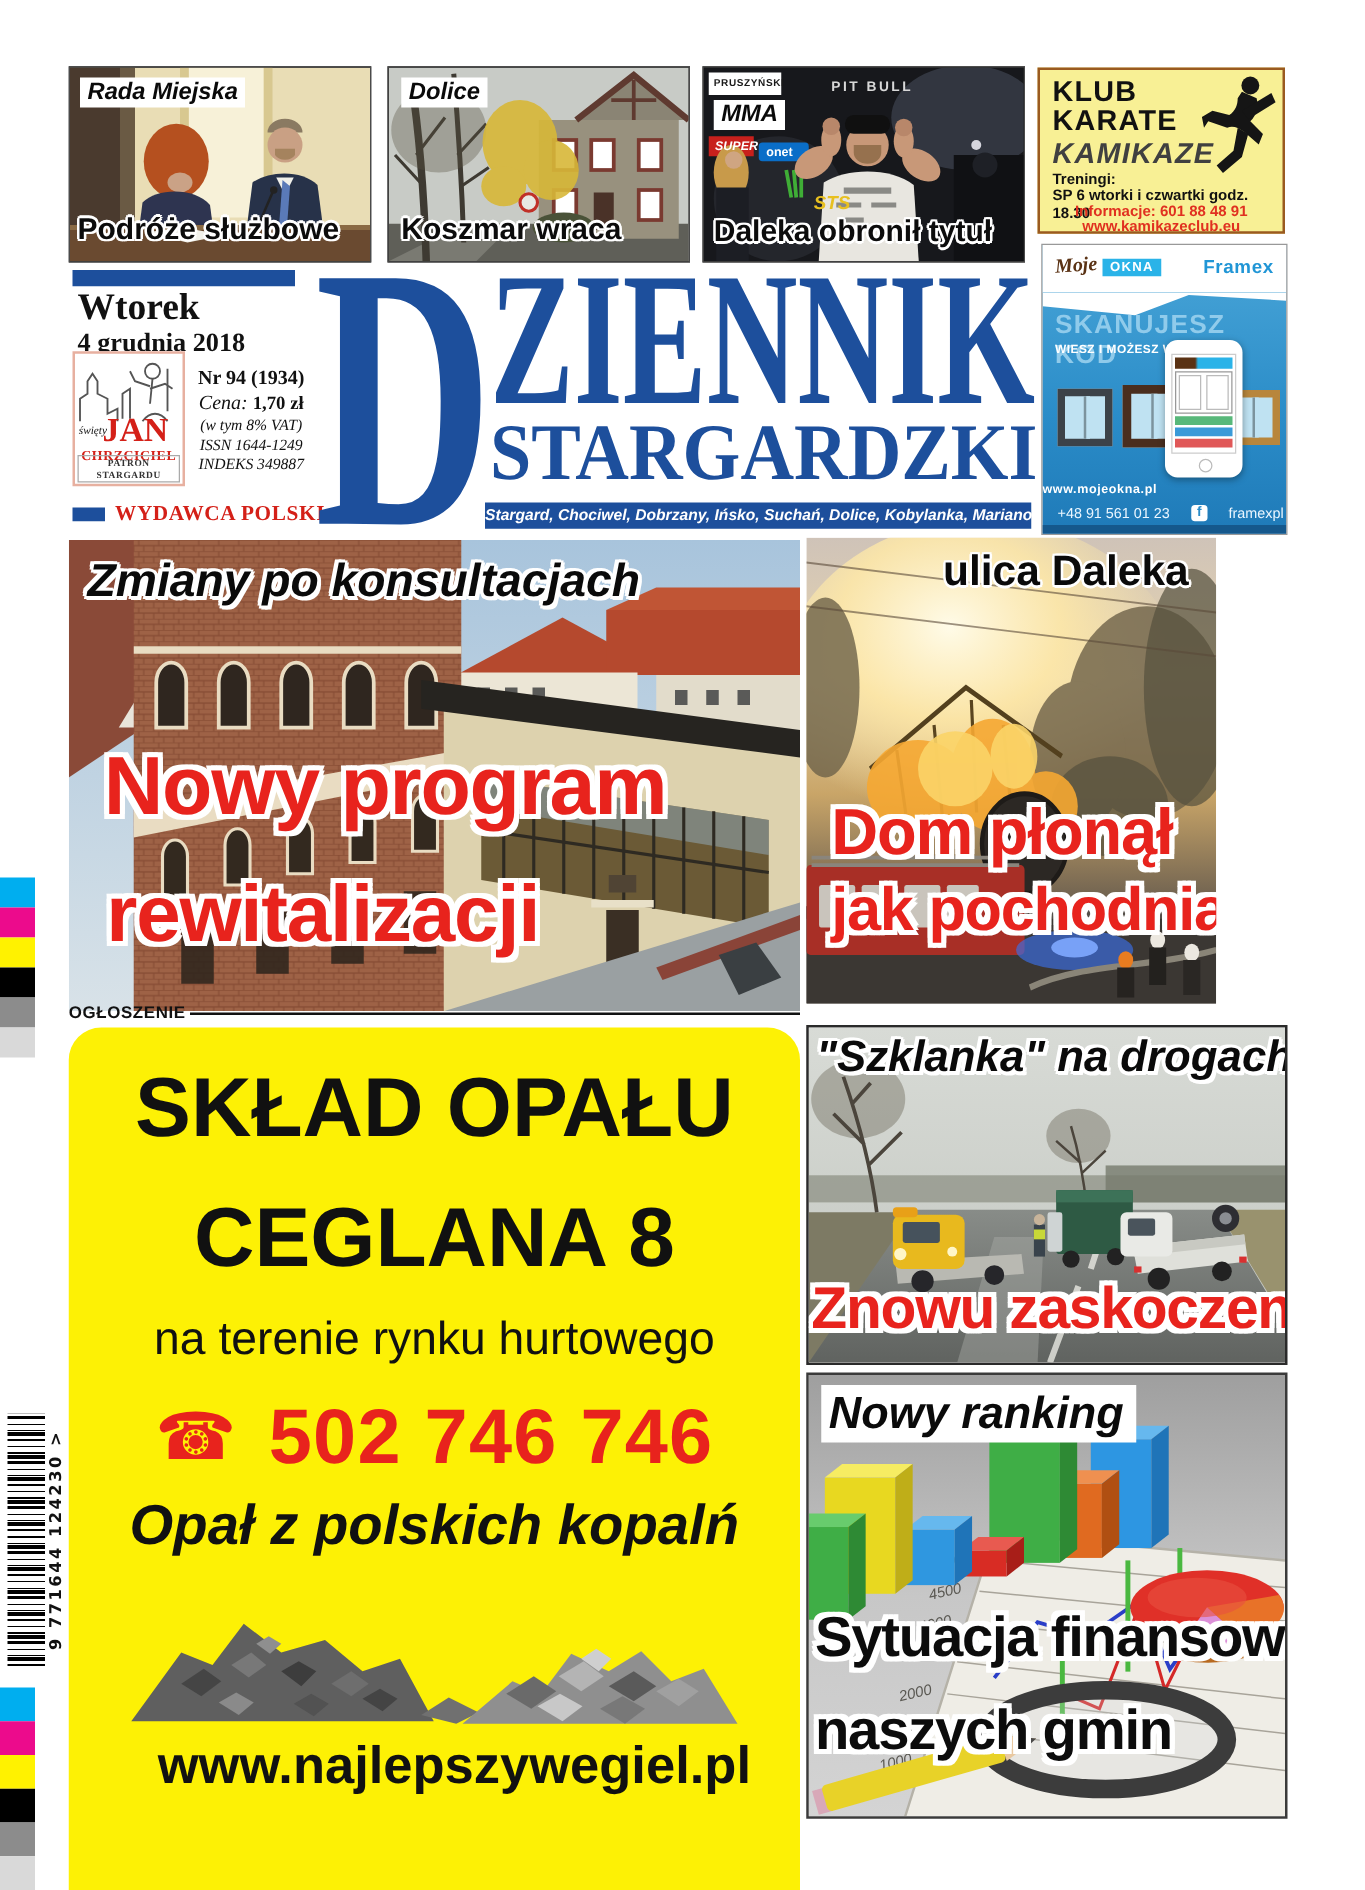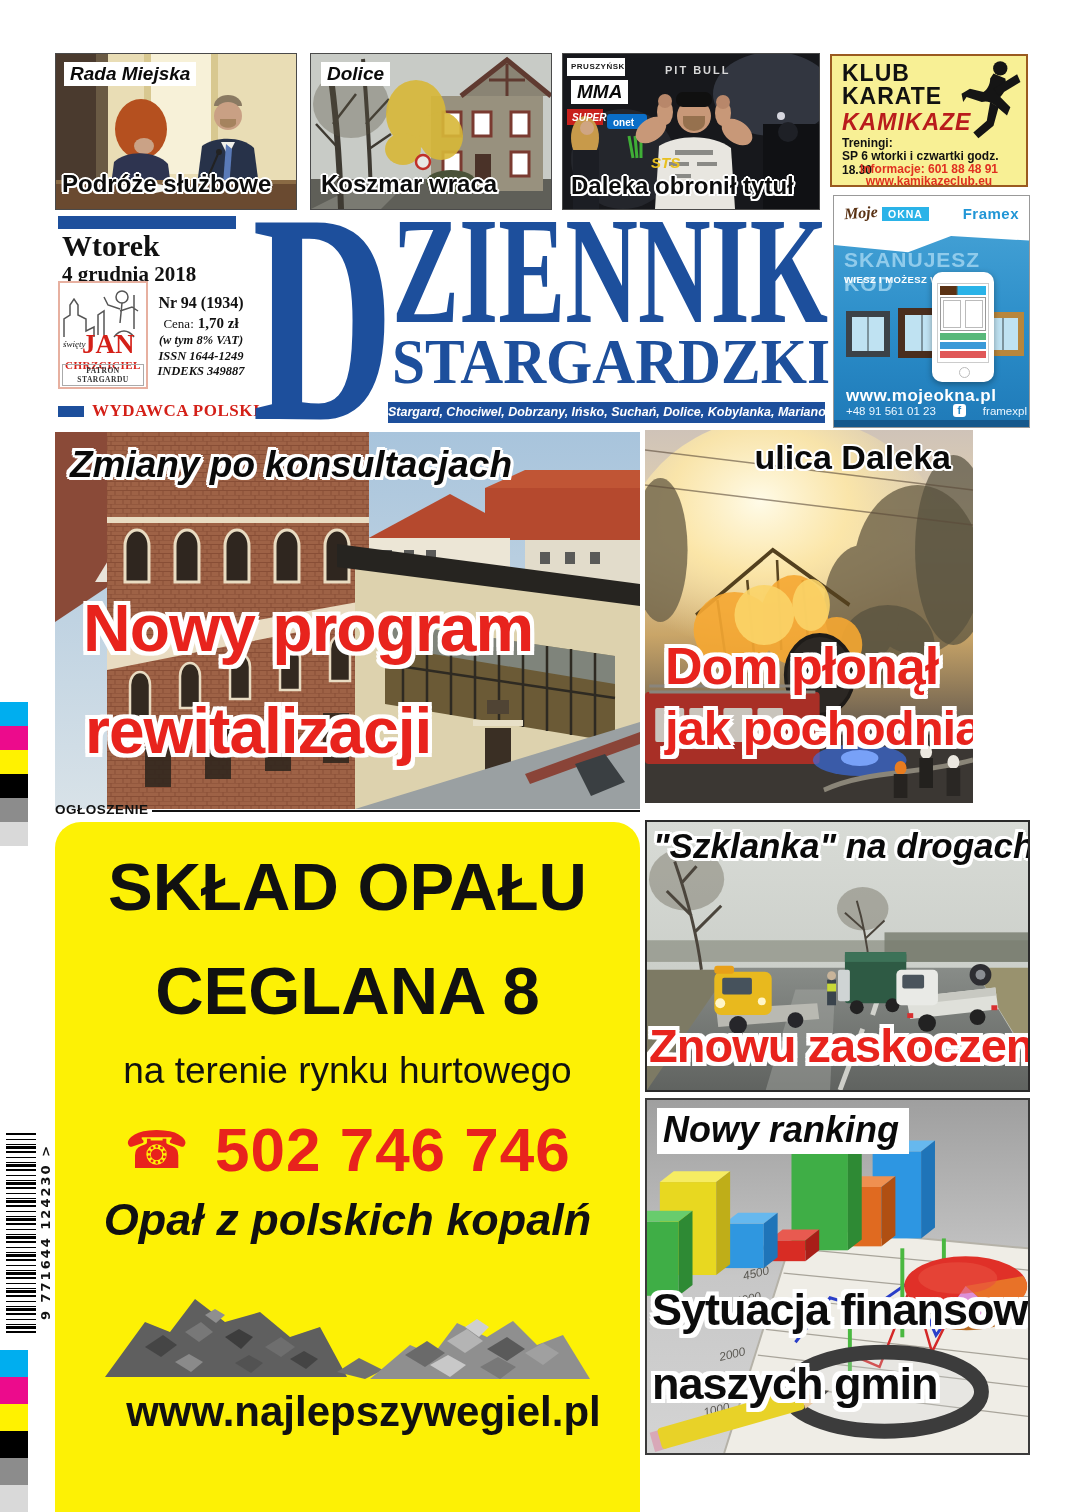--- a/index.html
+++ b/index.html
@@ -48,43 +48,43 @@
   .sp-pitbull{left:102px;top:10px;font:700 11px "Liberation Sans",sans-serif;color:#d8d8d8;letter-spacing:2px;}
   .sp-super{left:9px;top:58px;font:800 10px "Liberation Sans",sans-serif;color:#fff;font-style:italic;}
   .sp-onet{left:50px;top:63px;font:700 10px "Liberation Sans",sans-serif;color:#fff;}
   .sp-sts{left:88px;top:100px;font:800 italic 15px "Liberation Sans",sans-serif;color:#e8c020;}
 
   
   .karate-ad{position:absolute;left:830px;top:54px;width:198px;height:133px;background:#f8f095;
              border:2px solid #9a5a20;box-sizing:border-box;}
   .ka-klub1{position:absolute;left:10px;top:4px;font-weight:800;font-size:23px;letter-spacing:1px;}
   .ka-klub2{position:absolute;left:10px;top:27px;font-weight:800;font-size:23px;letter-spacing:1px;}
-  .ka-brand{position:absolute;left:10px;top:53px;font-style:italic;font-weight:800;font-size:23px;color:#b91c1c;letter-spacing:1px;}
+  .ka-brand{position:absolute;left:10px;top:53px;font-style:italic;font-weight:800;font-size:23px;color:#404040;letter-spacing:1px;}
   .ka-kick{position:absolute;right:4px;top:4px;}
   .ka-trl{position:absolute;left:10px;top:80px;font-weight:800;font-size:12px;}
   .ka-tr{position:absolute;left:10px;top:93px;font-weight:800;font-size:12px;}
   .ka-info{position:absolute;left:0;right:0;top:106px;text-align:center;font-weight:800;font-size:12px;color:#e03020;}
   .ka-www{position:absolute;left:0;right:0;top:118px;text-align:center;font-weight:800;font-size:12px;color:#e03020;}
 
   
   .mast-bar{position:absolute;left:58px;top:216px;width:178px;height:13px;background:#1d4f9c;}
   .mast-day{position:absolute;left:62px;top:229px;font-weight:700;font-size:30px;}
   .mast-date{position:absolute;left:62px;top:262px;font-weight:700;font-size:21px;}
   .patron{position:absolute;left:58px;top:281px;width:90px;height:108px;background:#fff;
           border:2px solid #e7b0a0;box-sizing:border-box;padding-left:24px;}
   .pt-top{position:absolute;left:3px;top:56px;font-size:9px;font-style:italic;}
   .pt-name{position:absolute;left:22px;top:46px;font-weight:700;font-size:27px;color:#d42018;}
   .pt-name2{position:absolute;left:0;right:0;top:76px;text-align:center;font-weight:700;font-size:11px;color:#d42018;letter-spacing:.5px;}
   .pt-bottom{position:absolute;left:2px;right:2px;bottom:1px;text-align:center;font-size:7.5px;font-weight:600;
              color:#333;border:1px solid #aaa;padding:1px 0;letter-spacing:.5px;}
   .issue-block{position:absolute;left:152px;top:293px;width:98px;text-align:center;line-height:1.25;}
   .iss1{font-weight:700;font-size:16px;}
-  .iss-cl{font-size:13px;}
+  .iss-cl{font-style:italic;font-size:16px;}
   .iss-p{font-weight:700;font-size:15px;}
-  .iss-i{font-style:italic;font-size:12.5px;font-weight:700;}
+  .iss-i{font-style:italic;font-size:12.5px;font-weight:400;}
   .publisher{position:absolute;left:58px;top:401px;display:flex;align-items:center;gap:8px;}
   .pub-bar{width:26px;height:11px;background:#1d4f9c;}
   .pub-text{font-weight:700;font-size:17px;color:#d42018;letter-spacing:.5px;}
   .title-svg{position:absolute;left:250px;top:215px;}
   .regions-strip{position:absolute;left:388px;top:402px;width:437px;height:21px;background:#1d4f9c;
      color:#fff;font-style:italic;font-weight:700;font-size:12.5px;line-height:21px;text-align:center;white-space:nowrap;}
 
   
   .framex{position:absolute;left:833px;top:195px;width:197px;height:233px;border:1px solid #999;
           box-sizing:border-box;background:linear-gradient(180deg,#4aa6d8 0%,#2a8cc8 60%,#1f7ab8 100%);overflow:hidden;}
@@ -106,21 +106,21 @@
             border-left:2px solid rgba(0,0,0,.35);}
   .fx-phone{position:absolute;left:98px;top:76px;width:62px;height:110px;background:#fff;border-radius:10px;
             box-shadow:0 2px 6px rgba(0,0,0,.35);}
   .ph-screen{position:absolute;left:5px;top:11px;right:5px;height:78px;border:1px solid #ccc;background:#fff;overflow:hidden;}
   .ph-logo{height:9px;margin:2px;background:linear-gradient(90deg,#5a3214 0 35%,#2ab3e8 40% 100%);}
   .ph-sketch{height:32px;margin:2px;border:1px solid #999;display:flex;}
   .ph-sketch i{flex:1;border:1px solid #bbb;margin:2px;}
   .ph-btn{height:7px;margin:2px;}
   .ph-g{background:#58b87a;} .ph-b{background:#3a9ad8;} .ph-r{background:#e05858;}
   .ph-home{position:absolute;left:50%;bottom:4px;width:9px;height:9px;margin-left:-4.5px;border:1.5px solid #bbb;border-radius:50%;}
-  .fx-www{position:absolute;left:12px;top:190px;font-weight:600;font-size:17px;color:#fff;letter-spacing:.5px;}
+  .fx-www{position:absolute;left:0;top:190px;font-weight:600;font-size:10px;color:#fff;letter-spacing:.5px;}
   .fx-tel{position:absolute;left:12px;top:208px;font-weight:500;font-size:11.5px;color:#eaf6ff;display:flex;align-items:center;gap:17px;}
   .fb{display:inline-block;width:13px;height:13px;background:#fff;color:#2a8cc8;border-radius:3px;
       font:800 11px/13px "Liberation Sans",sans-serif;text-align:center;}
   .fx-foot{position:absolute;left:0;bottom:0;width:100%;height:7px;background:#15588c;}
 
   
   .main-photo{position:absolute;left:55px;top:432px;width:585px;height:377px;overflow:hidden;}
   .mp-kicker{left:15px;top:12px;font-size:37px;}
   .mp-h1{left:28px;top:158px;font-size:66px;}
   .mp-h2{left:30px;top:262px;font-size:64px;}

